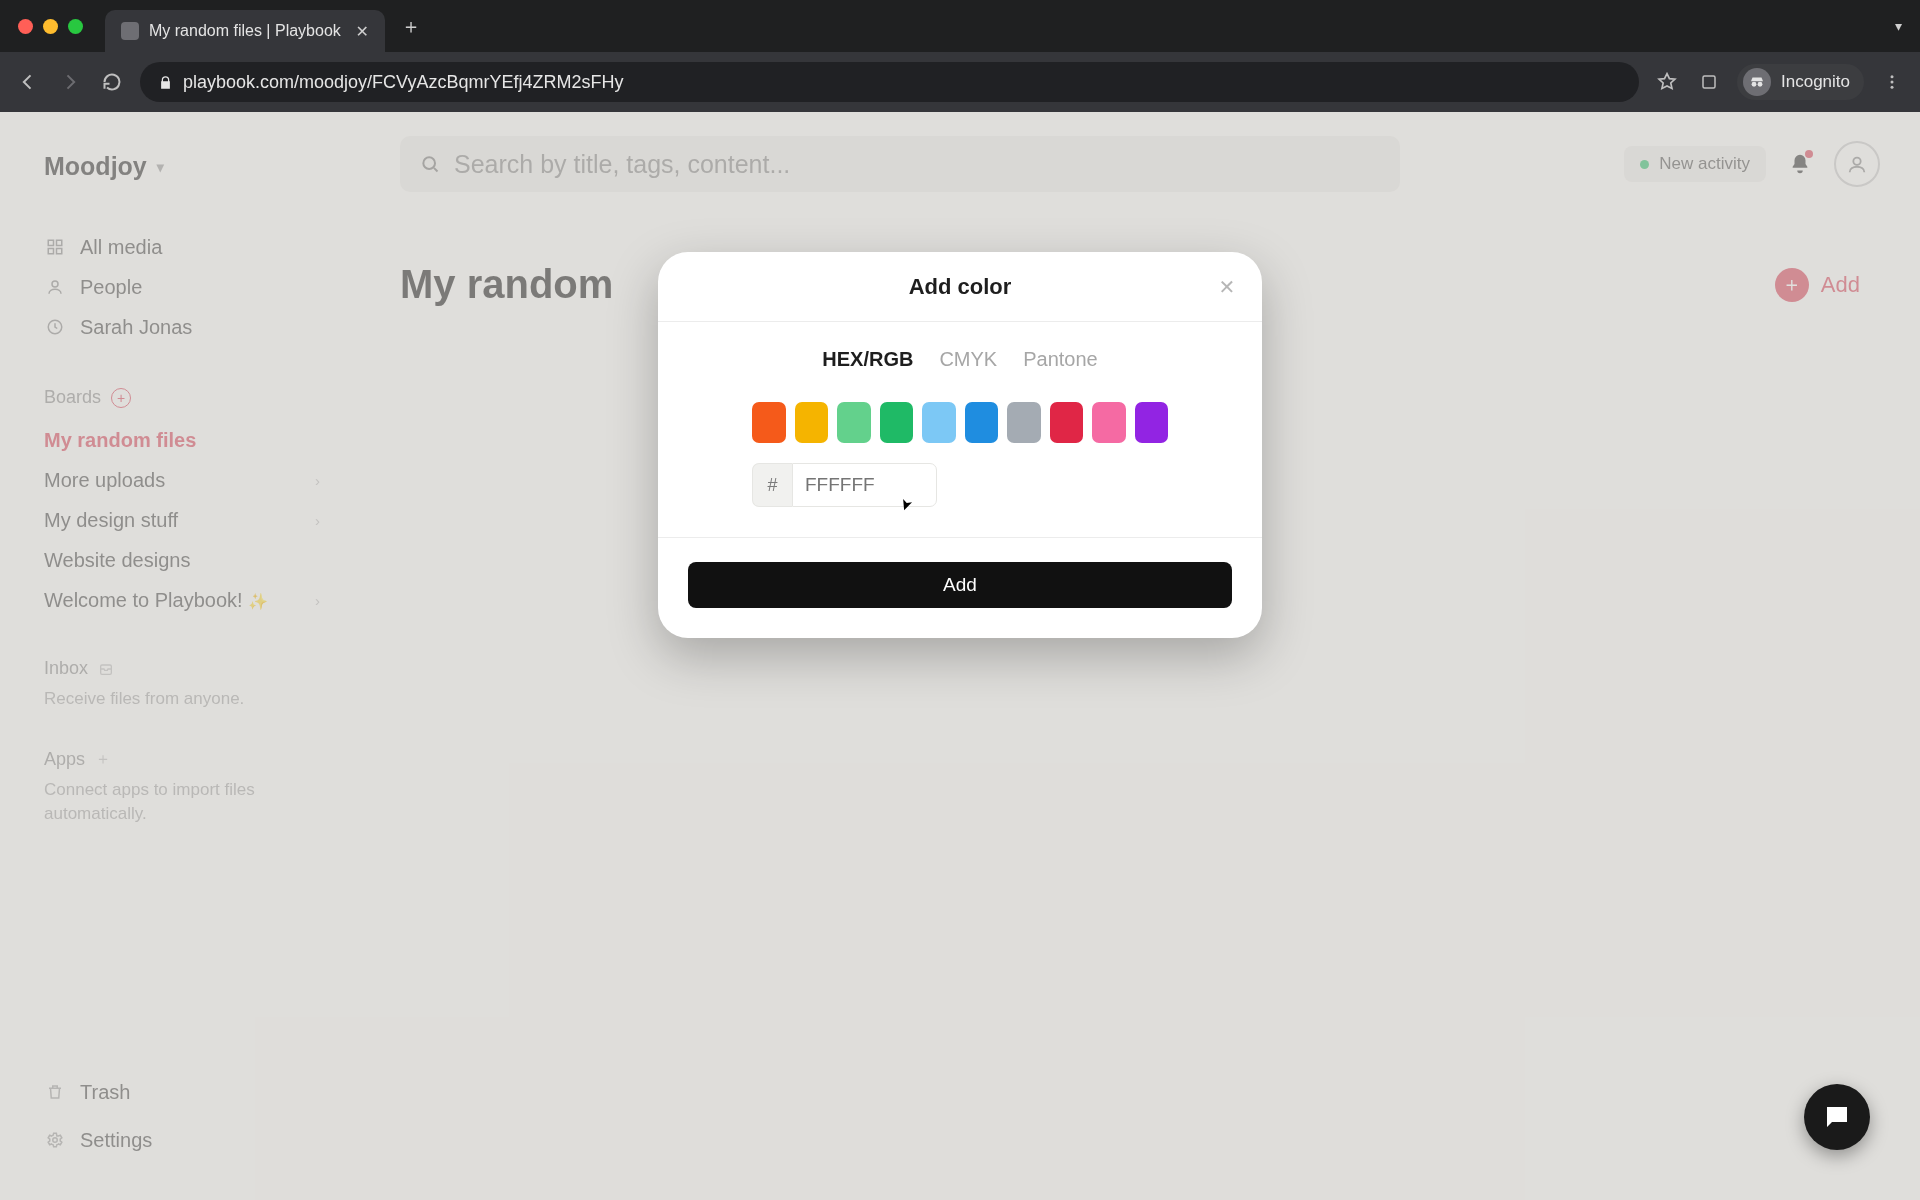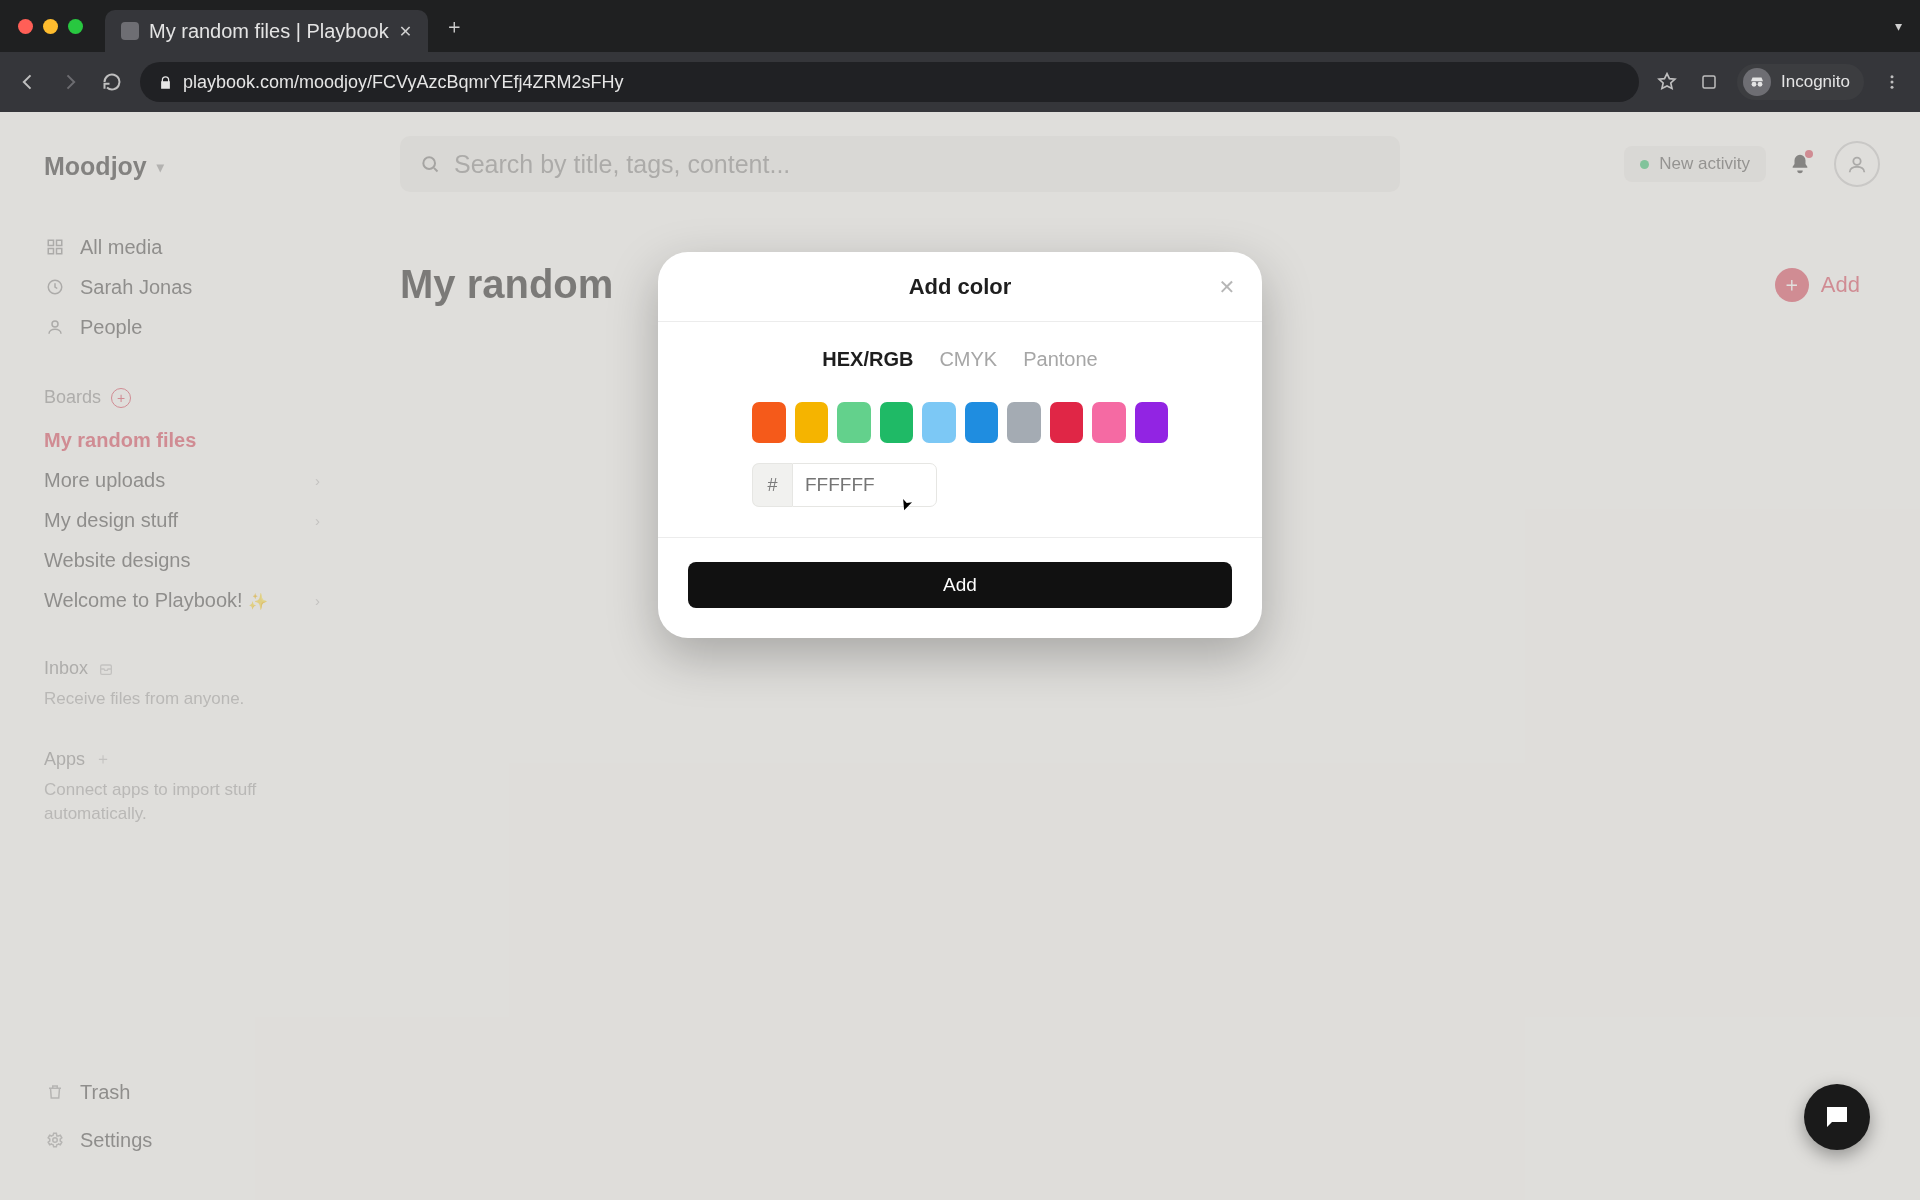--- a/index.html
+++ b/index.html
@@ -8,21 +8,21 @@
   
   .chrome { height: 112px; background: #1f2021; color: #ddd; display: flex; flex-direction: column; }
   .tabstrip { display: flex; align-items: center; height: 52px; padding: 0 10px; gap: 12px; }
   .traffic { display: flex; gap: 10px; margin-right: 10px; margin-left:8px; }
   .traffic-dot { width: 15px; height: 15px; border-radius: 50%; }
   .t-red { background: #ff5f57; }
   .t-yellow { background: #febc2e; }
   .t-green { background: #28c840; }
   .tab { display: flex; align-items: center; gap: 10px; background: #35363a; border-radius: 10px 10px 0 0; padding: 0 16px; height: 42px; min-width: 280px; margin-top:10px;}
   .favicon { width: 18px; height: 18px; background: #6e6e73; border-radius: 4px; }
-  .tab-title { font-size: 20px; color: #e4e4e4; flex: 1; white-space: nowrap; overflow: hidden; text-overflow: ellipsis; }
+  .tab-title { font-size: 16px; color: #e4e4e4; flex: 1; white-space: nowrap; overflow: hidden; text-overflow: ellipsis; }
   .tab-close { font-size: 16px; color: #cfcfcf; }
   .new-tab-btn { width: 28px; height: 28px; display:flex; align-items:center; justify-content:center; color:#cfcfcf; font-size:20px; }
   .tabstrip-spacer { flex: 1; }
   .chevron-down { color:#cfcfcf; font-size:14px; margin-right:8px; }
 
   .toolbar { display: flex; align-items: center; height: 60px; padding: 0 14px; gap: 14px; background:#35363a; }
   .nav-icon { width: 28px; height: 28px; display:flex; align-items:center; justify-content:center; color:#bfbfbf; }
   .nav-icon.dim { color:#6c6c70; }
   .url-bar { flex:1; display:flex; align-items:center; gap:10px; background:#202124; border-radius:30px; height:40px; padding:0 18px; color:#e6e6e6; font-size:18px; }
   .lock { font-size:15px; }
@@ -196,34 +196,34 @@
             <rect x="14" y="3" width="7" height="7"></rect>
             <rect x="3" y="14" width="7" height="7"></rect>
             <rect x="14" y="14" width="7" height="7"></rect>
           </svg>
       </span>
       <span class="side-label">All media</span>
     </div>
     <div class="side-item">
       <span class="side-ico">
         <svg width="18" height="18" viewBox="0 0 24 24" fill="none" stroke="currentColor" stroke-width="2">
-            <circle cx="12" cy="12" r="9"></circle>
-            <path d="M12 7v5l3 2"></path>
-          </svg>
-      </span>
-      <span class="side-label">Sarah Jonas</span>
+            <circle cx="12" cy="8" r="4"></circle>
+            <path d="M4 21c0-4 4-6 8-6s8 2 8 6"></path>
+          </svg>
+      </span>
+      <span class="side-label">People</span>
     </div>
     <div class="side-item">
       <span class="side-ico">
         <svg width="18" height="18" viewBox="0 0 24 24" fill="none" stroke="currentColor" stroke-width="2">
-            <circle cx="12" cy="8" r="4"></circle>
-            <path d="M4 21c0-4 4-6 8-6s8 2 8 6"></path>
-          </svg>
-      </span>
-      <span class="side-label">People</span>
+            <circle cx="12" cy="12" r="9"></circle>
+            <path d="M12 7v5l3 2"></path>
+          </svg>
+      </span>
+      <span class="side-label">Sarah Jonas</span>
     </div>
 
     <div class="section-head">
       <span>Boards</span>
       <span class="plus-pink">+</span>
     </div>
 
     <div class="board-item active">
       <span class="board-name">My random files</span>
     </div>
@@ -256,21 +256,21 @@
         </span>
       </div>
       <div class="muted-desc">Receive files from anyone.</div>
     </div>
 
     <div class="muted-block">
       <div class="muted-head">
         <span>Apps</span>
         <span class="ico">＋</span>
       </div>
-      <div class="muted-desc">Connect apps to import stuff automatically.</div>
+      <div class="muted-desc">Connect apps to import files automatically.</div>
     </div>
 
     <div class="sidebar-bottom">
       <div class="side-item">
         <span class="side-ico">
           <svg width="18" height="18" viewBox="0 0 24 24" fill="none" stroke="currentColor" stroke-width="2">
               <path d="M4 7h16M9 7V4h6v3M6 7l1 13h10l1-13"></path>
             </svg>
         </span>
         <span class="side-label">Trash</span>

